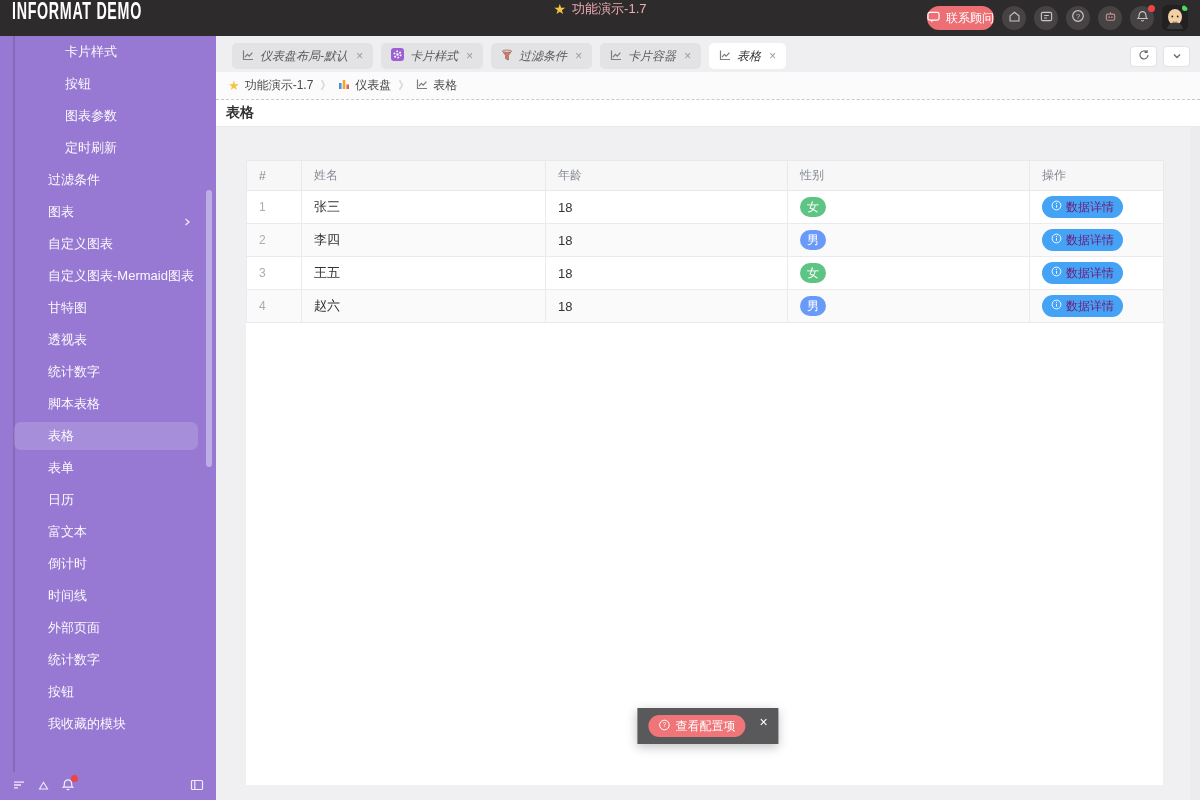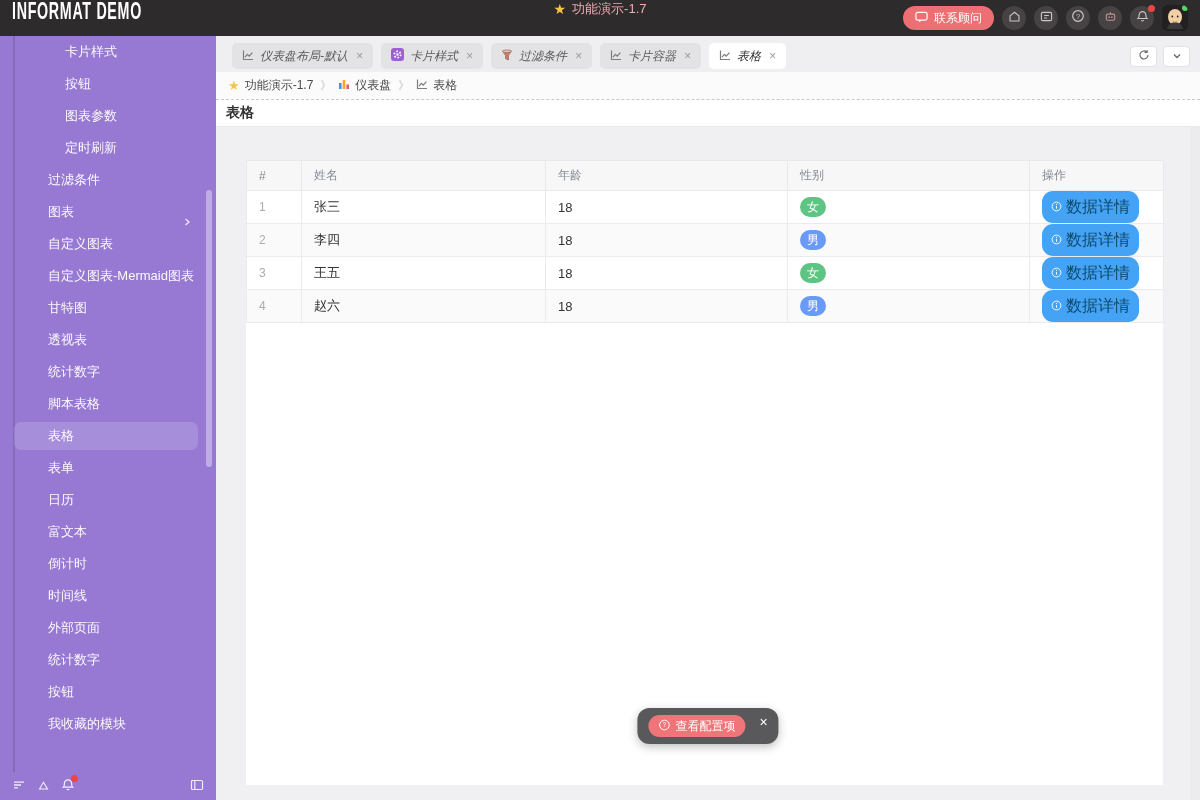--- a/index.html
+++ b/index.html
@@ -6,21 +6,21 @@
   html,body { width:1200px; height:800px; overflow:hidden; font-family:"Liberation Sans",sans-serif; background:#f0f0f2; }
   .app { width:1200px; height:800px; display:flex; flex-direction:column; }
 
   
   .header { height:36px; background:#2e2b2c; display:flex; padding:0 12px; position:relative; flex:0 0 36px; }
   .logo { color:#fff; font-weight:bold; font-size:21px; letter-spacing:1px; transform:scale(.68,1.1); transform-origin:left center; white-space:nowrap; }
   .header-center { position:absolute; left:50%; transform:translateX(-50%); display:flex; align-items:center; gap:6px; }
   .header-center .star { color:#f5c542; font-size:14px; }
   .header-center .title { color:#edacb3; font-size:13px; }
   .header-right { margin-left:auto; display:flex; align-items:center; gap:8px; }
-  .contact-btn { background:#ee6f73; color:#fff; border:none; height:24px; border-radius:12px; padding:0 12px; font-size:12px; display:flex; align-items:center; gap:6px; cursor:pointer; }
+  .contact-btn { background:#ee6f73; color:#fff; border:none; height:24px; border-radius:12px; padding:0 0; font-size:12px; display:flex; align-items:center; gap:6px; cursor:pointer; }
   .hbtn { width:24px; height:24px; border-radius:50%; background:#474344; display:flex; align-items:center; justify-content:center; position:relative; cursor:pointer; }
   .dot { position:absolute; width:7px; height:7px; border-radius:50%; background:#ee4444; top:-1px; right:-1px; }
   .avatar { width:26px; height:26px; border-radius:6px; overflow:hidden; position:relative; background:#232021; }
   .avatar .online { position:absolute; top:0; right:0; width:6px; height:6px; border-radius:50%; background:#4cd964; }
 
   .main-row { flex:1; display:flex; min-height:0; }
 
   
   .sidebar { width:216px; background:#9779d3; position:relative; flex:0 0 216px; color:rgba(255,255,255,.95); }
   .guide-line { position:absolute; left:13px; top:0; height:736px; width:2px; background:rgba(0,0,0,.12); }
@@ -57,23 +57,23 @@
   .workspace { flex:1; position:relative; padding:33px 30px 15px; min-height:0; }
   .table-card { background:#fff; width:917px; height:625px; }
   table { border-collapse:collapse; table-layout:fixed; width:917px; font-size:13px; }
   th { height:30px; background:#f7f7f8; border:1px solid #e9e9eb; font-weight:normal; color:#858a94; font-size:12px; text-align:left; padding:0 12px; }
   td { height:33px; border:1px solid #ebebed; color:#333; padding:0 12px; }
   tr.zebra td { background:#fafafa; }
   td.idx { color:#a9acb3; font-size:12px; }
   .badge { display:inline-flex; align-items:center; height:20px; padding:0 7px; border-radius:10px; color:#fff; font-size:12px; }
   .badge.f { background:#5ec483; }
   .badge.m { background:#6a9af8; }
-  .act-btn { display:inline-flex; align-items:center; gap:4px; height:22px; padding:16px 9px; border-radius:11px; background:#45a3f5; border:none; color:#0c4a6e; font-size:16px; cursor:pointer; }
-
-  .toast { position:absolute; left:50%; transform:translateX(-50%); bottom:56px; background:#59595b; border-radius:12px; padding:7px 11px; display:flex; align-items:flex-start; gap:14px; box-shadow:0 3px 10px rgba(0,0,0,.25); }
+  .act-btn { display:inline-flex; align-items:center; gap:4px; height:22px; padding:6px 9px; border-radius:11px; background:#45a3f5; border:none; color:#701a75; font-size:12px; cursor:pointer; }
+
+  .toast { position:absolute; left:50%; transform:translateX(-50%); bottom:56px; background:#59595b; border-radius:0; padding:7px 11px; display:flex; align-items:flex-start; gap:14px; box-shadow:0 3px 10px rgba(0,0,0,.25); }
   .toast-pill { display:inline-flex; align-items:center; gap:5px; height:22px; padding:0 10px; border-radius:11px; background:#ef7579; border:none; color:#fff; font-size:12px; cursor:pointer; }
   .toast-x { color:#fff; font-size:14px; cursor:pointer; line-height:1; }
 </style>
 </head>
 <body>
 
 <div class="app">
 
   <div class="header">
     <div class="logo">INFORMAT DEMO</div>

